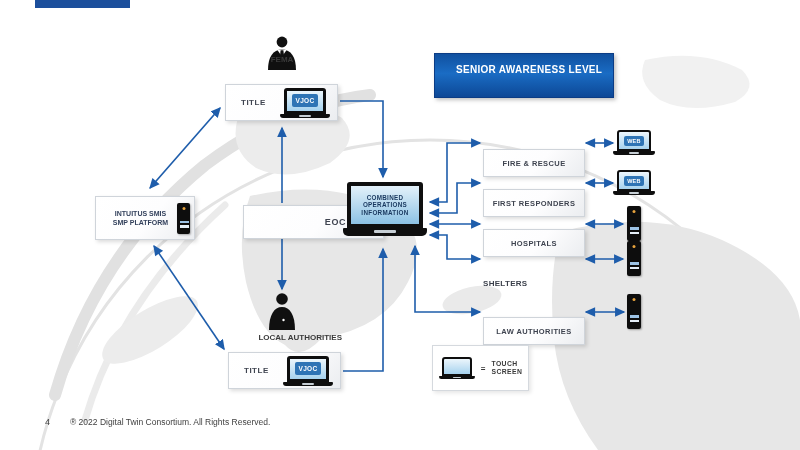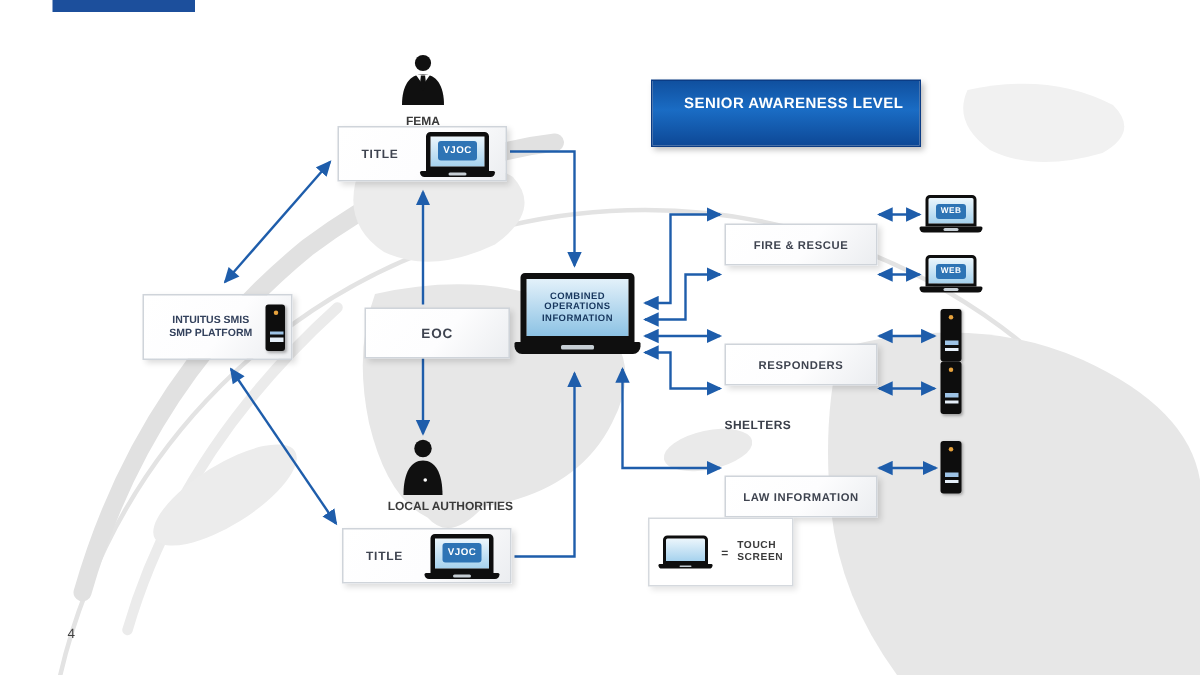--- a/index.html
+++ b/index.html
@@ -144,21 +144,21 @@
   <div id="topbar" class="abs"></div>
 
   <div class="person" style="left:264px;top:36px;">
     <svg width="36" height="34" viewBox="0 0 36 34">
       <circle cx="18" cy="6" r="5.4" fill="#101010"></circle>
       <path d="M4,34 C4,21 9,13.5 18,13.5 C27,13.5 32,21 32,34 Z" fill="#101010"></path>
       <path d="M13.2,13.8 L18,20.5 L22.8,13.8 Z" fill="#ffffff"></path>
       <path d="M16.6,14.3 L19.4,14.3 L20.2,21.5 L18,24.5 L15.8,21.5 Z" fill="#101010"></path>
     </svg>
   </div>
-  <div class="person-label" style="left:240px;top:76px;width:84px;font-weight:bold;">FEMA</div>
+  <div class="person-label" style="left:240px;top:55px;width:84px;font-weight:bold;">FEMA</div>
 
   <div class="node-box vjoc-box vjoc" style="left:225px;top:84px;">
     <span>TITLE</span>
     <span class="lap">
       <span class="lap-screen">
           <span class="lap-tag">VJOC</span>
         </span>
       <span class="lap-base">
           <span class="lap-notch"></span>
         </span>
@@ -170,21 +170,21 @@
       <span>INTUITUS SMIS</span><br>
       <span>SMP PLATFORM</span>
     </span>
     <span class="server" style="position:relative;flex:none;width:13px;height:31px;">
       <i class="led"></i>
         <i class="slot1" style="top:18px;"></i>
         <i class="slot2" style="top:22.5px;"></i>
     </span>
   </div>
 
-  <div class="node-box" style="left:243px;top:205px;width:95px;height:32px;font-size:9px;letter-spacing:.6px;">
+  <div class="node-box" style="left:243px;top:205px;width:95px;height:32px;font-size:9px;letter-spacing:.6px;padding-left:44px;">
     <span>EOC</span>
   </div>
 
   <div id="central-laptop" class="abs">
     <div id="central-screen">
       <span>COMBINED</span>
       <span>OPERATIONS</span>
       <span>INFORMATION</span>
     </div>
     <div id="central-base">
@@ -192,26 +192,29 @@
       </div>
   </div>
 
   <div id="banner" class="abs">
     <div>SENIOR AWARENESS LEVEL</div>
   </div>
 
   <div class="node-box partner-box" style="top:131px;">
     <span>FIRE &amp; RESCUE</span>
   </div>
+  <div class="node-box partner-box" style="top:171px;">
+    <span>FIRST RESPONDERS</span>
+  </div>
   <div class="node-box partner-box" style="top:211px;">
-    <span>RESPONDERS</span>
+    <span>HOSPITALS</span>
   </div>
   <div id="partners-heading" class="abs small-caps-label">SHELTERS</div>
   <div class="node-box partner-box" style="top:299px;">
-    <span>LAW INFORMATION</span>
+    <span>LAW AUTHORITIES</span>
   </div>
 
   <div class="weblap lap" style="left:613px;top:130px;">
     <span class="lap-screen">
         <span class="lap-tag">WEB</span>
       </span>
     <span class="lap-base">
         <span class="lap-notch"></span>
       </span>
   </div>
@@ -268,14 +271,15 @@
         </span>
     </span>
     <span class="legend-eq">=</span>
     <span class="legend-text">
       <span>TOUCH</span><br>
       <span>SCREEN</span>
     </span>
   </div>
 
   <div id="page-number" class="abs">4</div>
+  <div id="copyright" class="abs">® 2022 Digital Twin Consortium. All Rights Reserved.</div>
 
 </div>
 
 </body></html>

